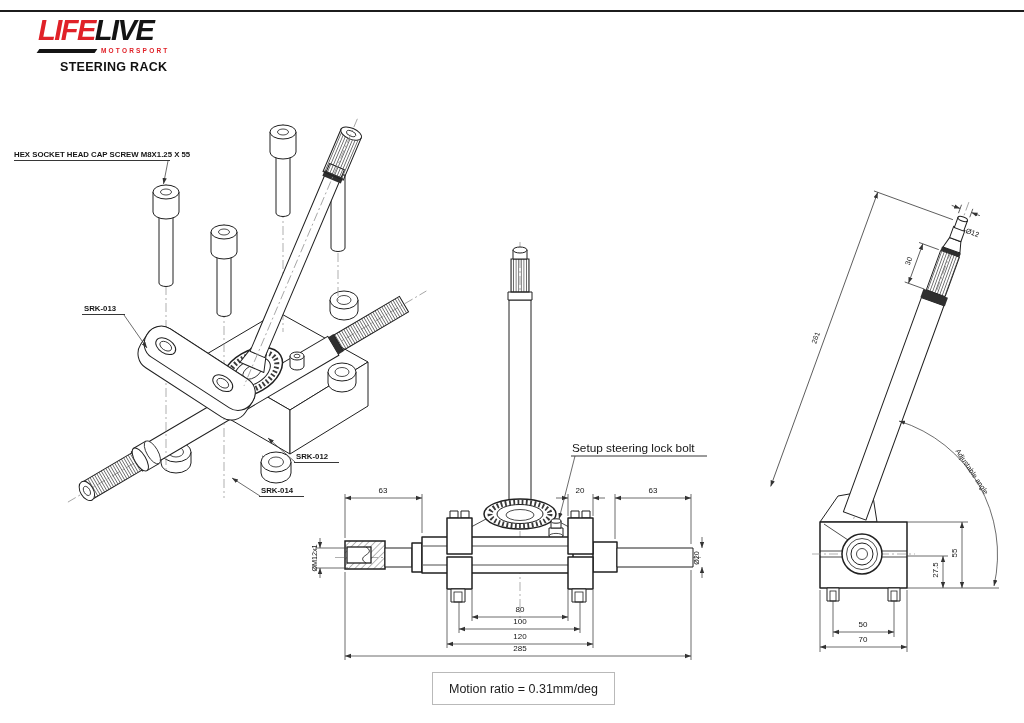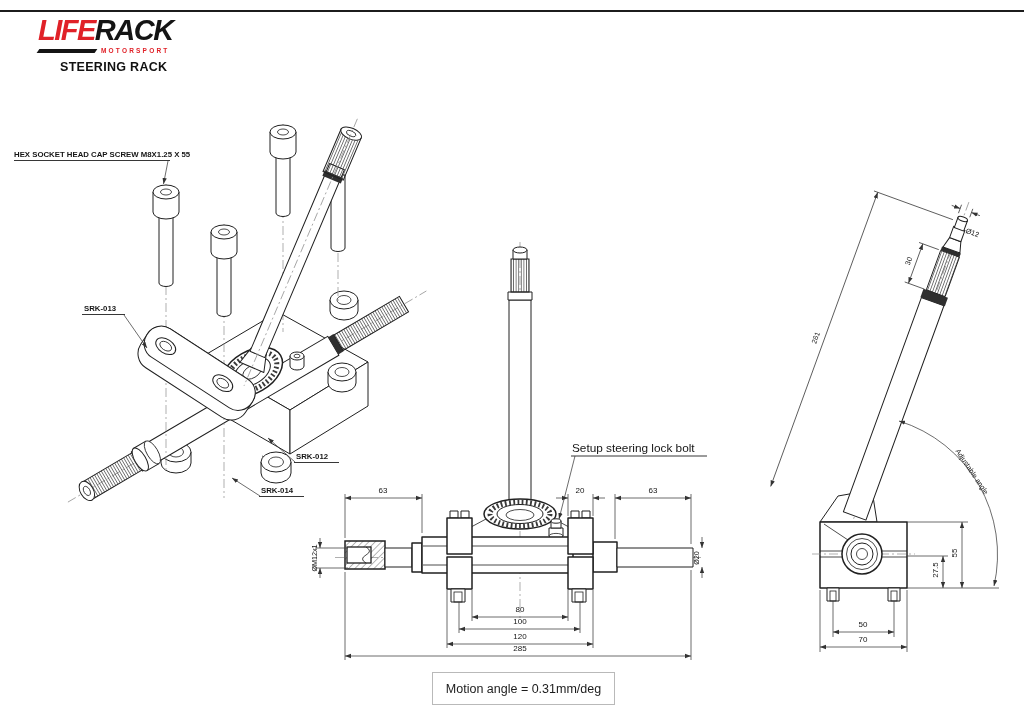--- a/index.html
+++ b/index.html
@@ -34,21 +34,21 @@
 </style>
 </head>
 <body>
 
 <div class="page">
   <div class="topline"></div>
 
   <div class="logo">
     <div class="logo-row">
       <span class="logo-life">LIFE</span>
-      <span class="logo-live">RACK</span>
+      <span class="logo-live">LIVE</span>
     </div>
     <div class="logo-sub">
       <div class="logo-bar"></div>
       <span class="logo-sport">MOTORSPORT</span>
     </div>
   </div>
   <div class="title">STEERING RACK</div>
 
   <svg width="1024" height="723" viewBox="0 0 1024 723">
     <defs>
@@ -370,15 +370,15 @@
       </g>
 
       <g>
         <path class="dim" d="M899,421 A140,140 0 0 1 994,586" marker-start="url(#arr)" marker-end="url(#arr)"></path>
         <text class="d7" transform="rotate(56 970 473)" x="970" y="473" text-anchor="middle">Adjustable angle</text>
       </g>
     </g>
   </svg>
 
   <div class="note-box">
-    <span>Motion angle = 0.31mm/deg</span>
+    <span>Motion ratio = 0.31mm/deg</span>
   </div>
 </div>
 
 </body></html>

